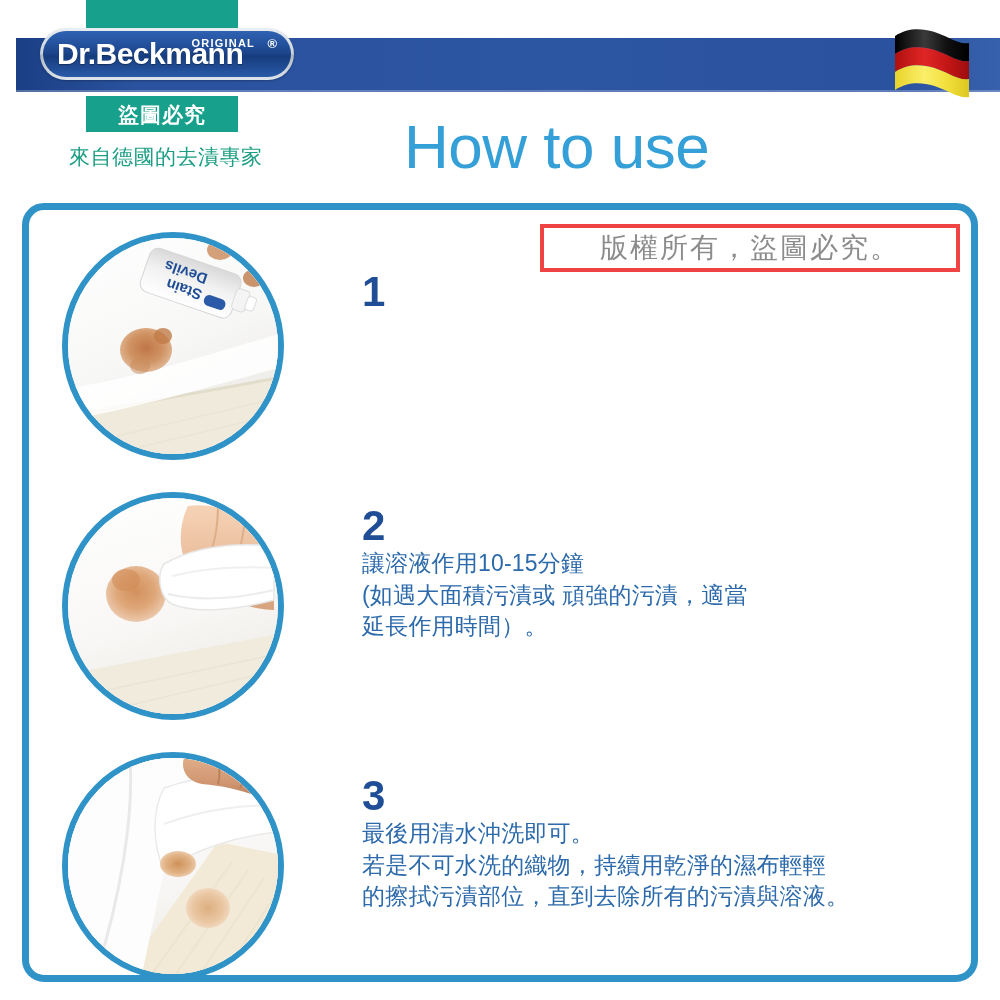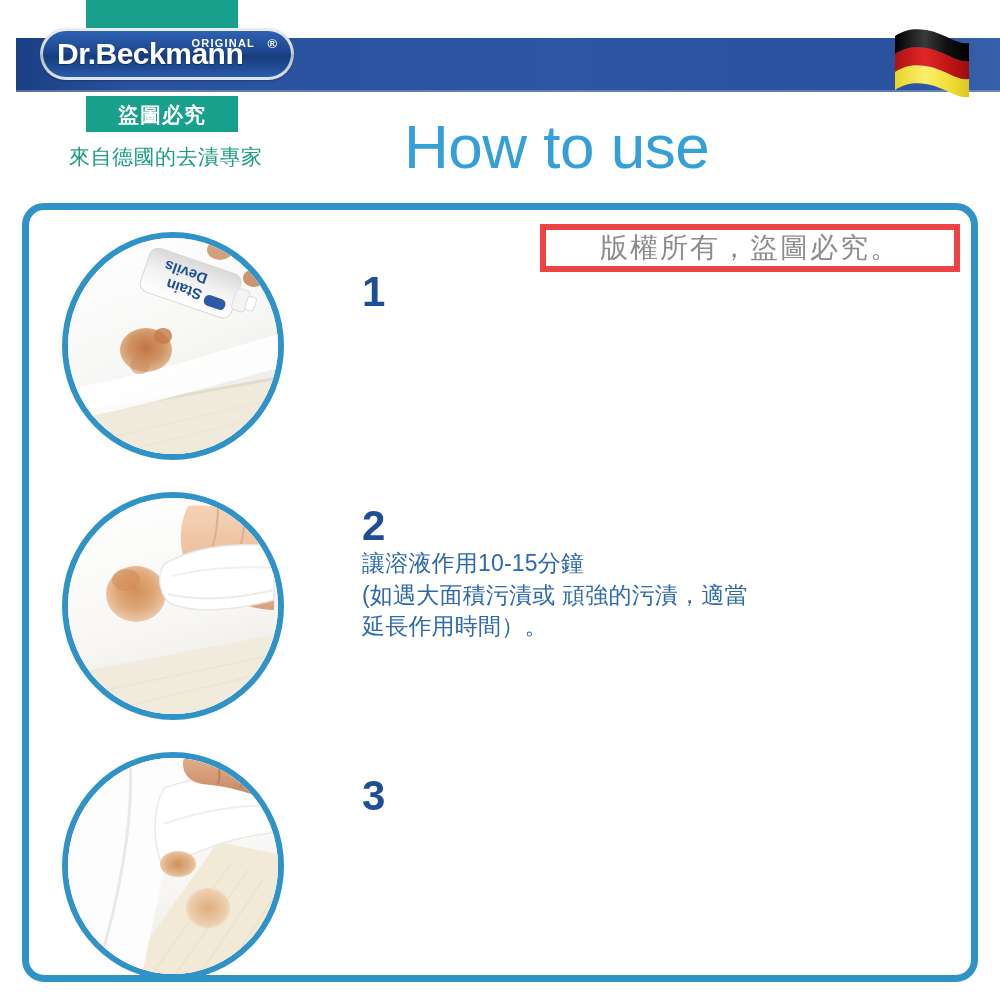--- a/index.html
+++ b/index.html
@@ -155,21 +155,21 @@
     border-radius: 22px;
     box-sizing: border-box;
   }
 
   
   .watermark {
     position: absolute;
     left: 540px; top: 224px;
     width: 420px;
     height: 48px;
-    border: 6px solid #ef4444;
+    border: 4px solid #ef4444;
     background: rgba(255,255,255,0.92);
     display: flex;
     align-items: center;
     justify-content: center;
     box-sizing: border-box;
   }
   .watermark-text {
     color: #8c8c8c;
     font-size: 28px;
     letter-spacing: 2px;
@@ -441,19 +441,22 @@
         <ellipse cx="110" cy="106" rx="18" ry="13" fill="url(#st3a)" opacity="0.85"></ellipse>
 
         <path d="M116,0 C140,-6 176,-2 196,12 C206,20 208,34 202,44
                  C188,36 160,28 134,26 C120,24 112,12 116,0 Z" fill="url(#skin3)"></path>
         <path d="M150,0 C152,12 152,20 150,26" stroke="#b9805c" stroke-width="2" fill="none"></path>
         <path d="M176,2 C178,14 176,24 172,30" stroke="#b9805c" stroke-width="2" fill="none"></path>
       </svg>
     </div>
     <div class="step-body">
       <div class="step-number">3</div>
+      <div class="step-text">最後用清水沖洗即可。
+若是不可水洗的織物，持續用乾淨的濕布輕輕
+的擦拭污漬部位，直到去除所有的污漬與溶液。</div>
     </div>
   </div>
 </div>
 
 <div class="watermark">
   <span class="watermark-text">版權所有，盜圖必究。</span>
 </div>
 
 </body></html>

